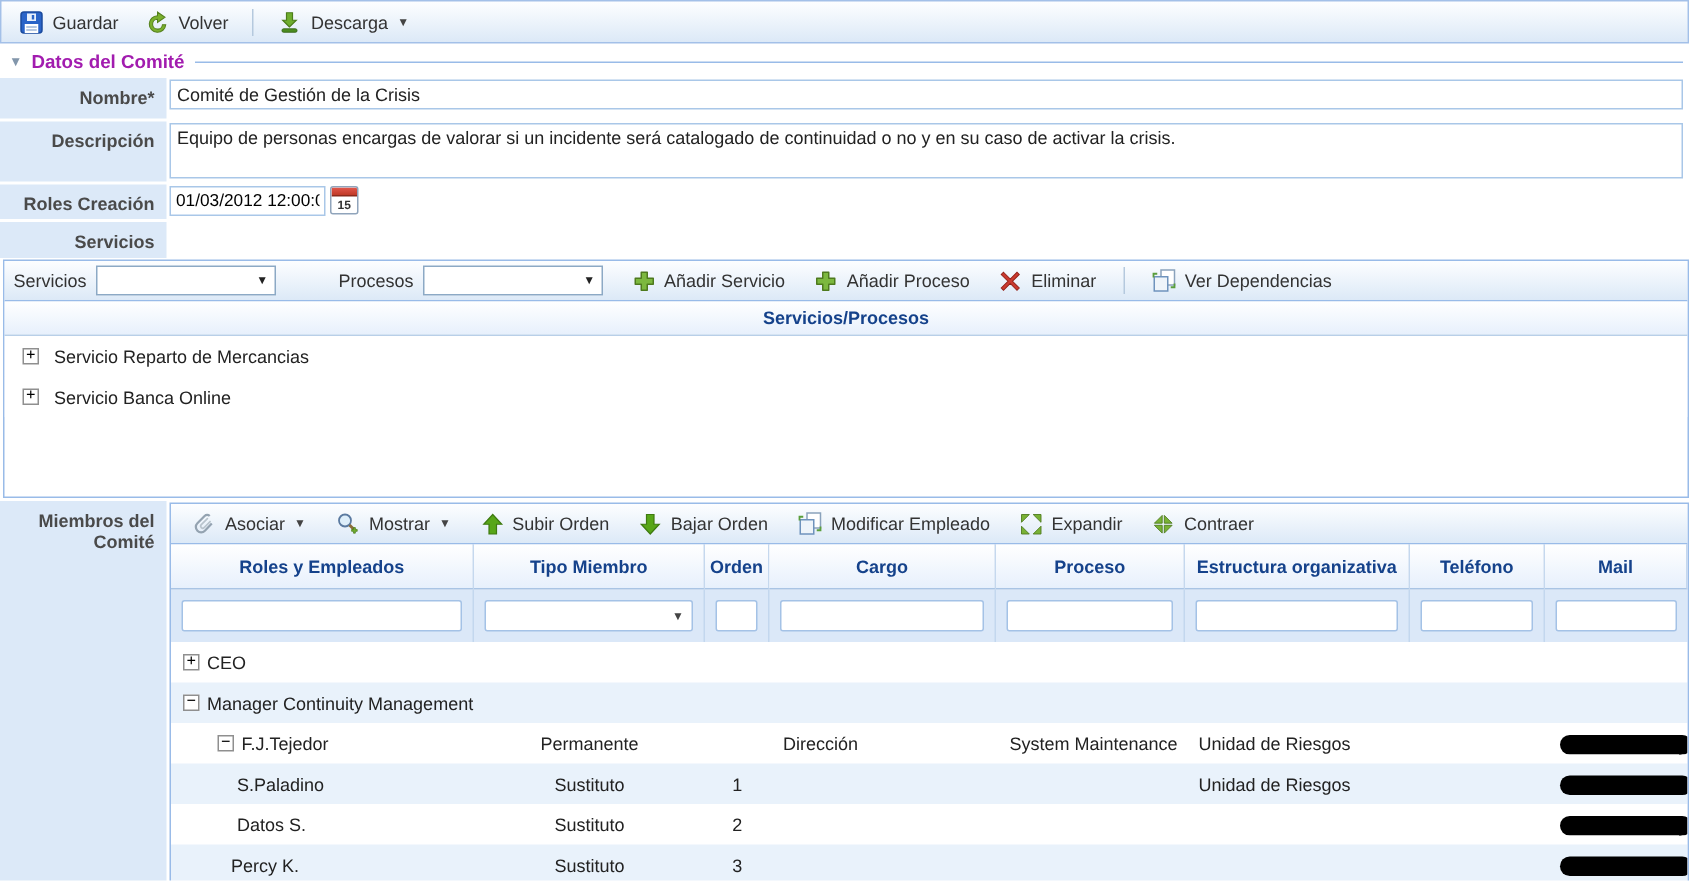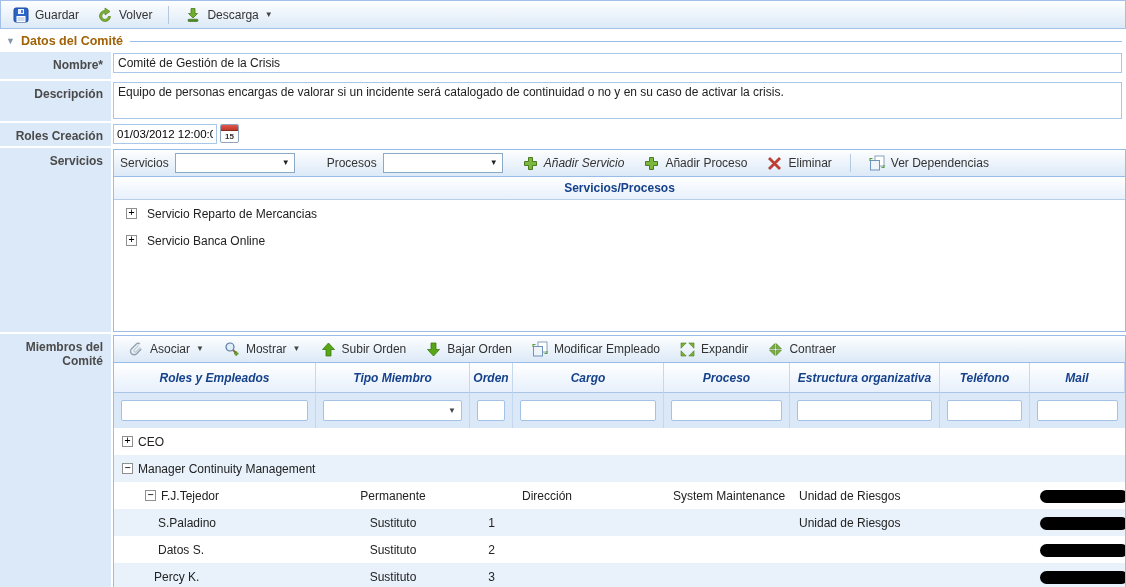--- a/index.html
+++ b/index.html
@@ -12,21 +12,21 @@
     height:29px;box-sizing:border-box;border:1px solid #a3c0e8;
     background:linear-gradient(#fdfeff,#dce9f7);
     display:flex;align-items:center;padding:0 4px;gap:2px;
   }
   .tb-btn{display:flex;align-items:center;gap:6px;padding:2px 8px;color:#333;cursor:pointer;border-radius:3px;}
   .tb-sep{width:1px;height:18px;background:#b5c9de;margin:0 6px;}
   .caret{font-size:8px;color:#444;line-height:8px;}
   
   .section-hdr{height:18px;display:flex;align-items:center;padding:3px 4px 0 6px;}
   .section-hdr .tri{color:#8296ab;font-size:9px;margin-right:6px;}
-  .section-hdr .ttl{color:#a16207;font-weight:bold;font-size:12.5px;white-space:nowrap;}
+  .section-hdr .ttl{color:#a21caf;font-weight:bold;font-size:12.5px;white-space:nowrap;}
   .section-hdr .line{flex:1;height:1px;background:#99bbe8;margin-left:7px;}
   
   .form-row{display:flex;margin-top:2px;}
   .form-label{
     width:111px;min-width:111px;background:#dce9f8;color:#4a4a4a;font-weight:bold;
     text-align:right;padding:6px 8px 4px 4px;box-sizing:border-box;line-height:14px;font-size:12px;
   }
   .form-content{flex:1;padding:1px 0 0 2px;min-width:0;}
   .txt-input{
     width:calc(100% - 4px);height:20px;box-sizing:border-box;border:1px solid #a9c7e8;
@@ -49,21 +49,21 @@
   .select-box{
     width:120px;height:20px;box-sizing:border-box;background:#fff;border:1px solid #8ca9c5;
     display:flex;align-items:center;justify-content:flex-end;padding:0 4px;cursor:pointer;
   }
   .select-box .caret{color:#222;}
   
   .grid-hdr-cell{
     background:linear-gradient(#ffffff,#e7f0fc);
     border-right:1px solid #c5d8ee;border-bottom:1px solid #a9c4e4;
     color:#15428b;font-weight:bold;font-size:12px;text-align:center;
-    padding-top:8px;height:30px;box-sizing:border-box;white-space:nowrap;overflow:hidden;font-style:italic;
+    padding-top:8px;height:30px;box-sizing:border-box;white-space:nowrap;overflow:hidden;
   }
   .svc-grid-hdr{height:23px;box-sizing:border-box;background:linear-gradient(#ffffff,#e7f0fc);
     border-bottom:1px solid #b8cfe8;color:#15428b;font-weight:bold;text-align:center;line-height:22px;}
   .tree-row{height:27px;display:flex;align-items:center;padding-left:12px;gap:10px;background:#fff;}
   .expander{
     width:11px;height:11px;box-sizing:border-box;border:1px solid #8f8f8f;background:#fff;
     font-size:10px;line-height:8px;text-align:center;color:#000;cursor:pointer;flex:0 0 11px;
     font-family:"DejaVu Sans Mono",monospace;
   }
   .mgridrow{display:grid;grid-template-columns:202px 154px 43px 151px 126px 150px 90px 1fr;}
@@ -151,34 +151,34 @@
     <div class="fecha-wrap">
       <input class="fecha-input" type="text" value="01/03/2012 12:00:00" style="">
       <div class="cal-btn">
         <div class="cal-top"></div>
         <div class="cal-day">15</div>
       </div>
     </div>
   </div>
 </div>
 
-<div class="form-row" style="height:184px;">
+<div class="form-row" style="height:184px;flex-direction:column;">
   <div class="form-label">Servicios</div>
   <div class="form-content" style="padding-right:0;">
     <div class="inner-panel">
       <div class="panel-toolbar">
         <span class="ptb-label">Servicios</span>
         <div class="select-box">
             <span class="caret">▼</span>
           </div>
-        <span class="ptb-label" style="padding-left:28px;">Procesos</span>
+        <span class="ptb-label" style="margin-left:10px;padding-left:28px;">Procesos</span>
         <div class="select-box">
             <span class="caret">▼</span>
           </div>
-        <div class="tb-btn" style="margin-left:8px;font-style:italic;">
+        <div class="tb-btn" style="margin-left:8px;">
           <span class="icon">
             <svg width="15" height="15" viewBox="0 0 15 15">
                 <path d="M5.5 1.5 h4 v4 h4 v4 h-4 v4 h-4 v-4 h-4 v-4 h4 Z" fill="#7cb83e" stroke="#4e7a1e" stroke-width="1" stroke-linejoin="round"></path>
               </svg>
           </span>
           <span>Añadir Servicio</span>
         </div>
         <div class="tb-btn">
           <span class="icon">
             <svg width="15" height="15" viewBox="0 0 15 15">

